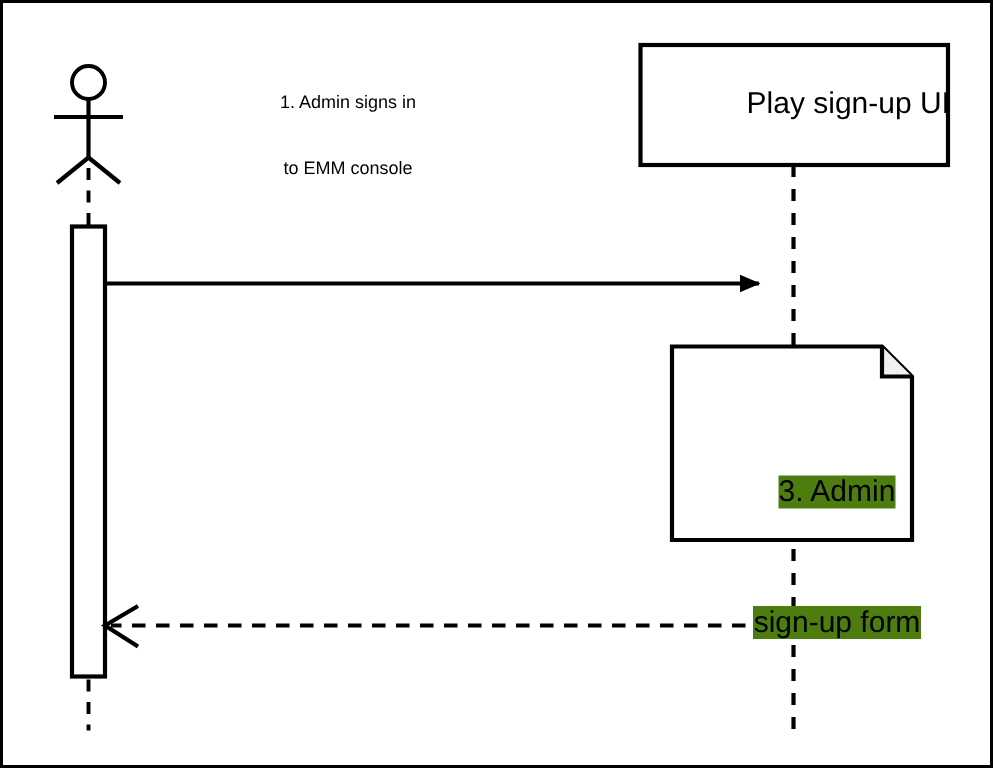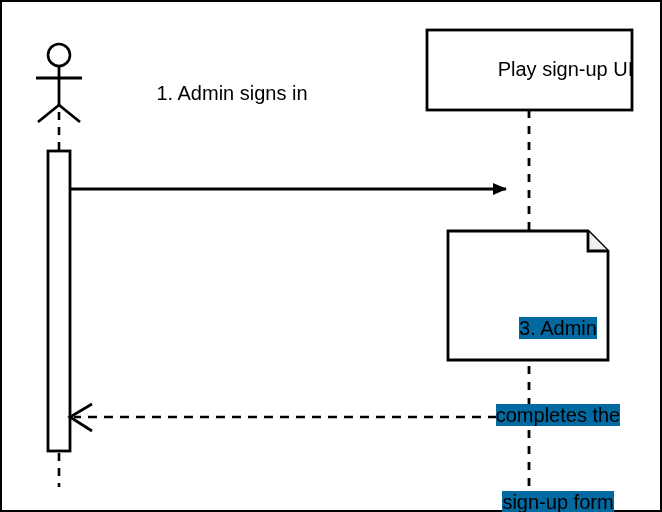--- a/index.html
+++ b/index.html
@@ -42,21 +42,21 @@
     color: #000000;
     white-space: pre;
     line-height: 1.22;
     padding-left: 36px;
   }
   .step1-label {
     left: 96px;
     top: 32px;
     width: 200px;
     text-align: center;
-    font-size: 20px;
+    font-size: 12px;
   }
   .play-label {
     left: 427px;
     top: 57px;
     width: 205px;
     text-align: center;
     font-size: 20px;
   }
   .step2-label {
     left: 100px;
@@ -67,21 +67,21 @@
   }
   .note-label {
     left: 448px;
     top: 256px;
     width: 148px;
     text-align: center;
     font-size: 20px;
     line-height: 1.45;
   }
   .note-label span {
-    background: #0369a1;
+    background: #4d7c0f;
   }
   .step4-label {
     left: 88px;
     top: 386px;
     width: 408px;
     text-align: left;
     font-size: 18px;
   }
 </style>
 </head>
@@ -122,25 +122,25 @@
       <path d="M448,231 L588,231 L608,251 L608,360 L448,360 Z" fill="#ffffff" stroke="#000000" stroke-width="2.8" stroke-linejoin="miter"></path>
       <path d="M588,231 L588,251 L608,251" fill="#f0f0f0" stroke="#000000" stroke-width="2.8" stroke-linejoin="miter"></path>
     </g>
 
     <line x1="529" y1="417" x2="74" y2="417" stroke="#000000" stroke-width="2.6" stroke-dasharray="9,7"></line>
     <path d="M92,404 L70,417 L92,431" fill="none" stroke="#000000" stroke-width="2.8" stroke-linecap="butt" stroke-linejoin="miter"></path>
   </svg>
 
   <div class="txt step1-label">
     <div>1. Admin signs in</div>
+    <div>to EMM console</div>
   </div>
 
   <div class="txt play-label">Play sign-up UI</div>
 
 
   <div class="txt note-label">
     <div><span>3. Admin</span></div>
-    <div><span>completes the</span></div>
     <div><span>sign-up form</span></div>
   </div>
 
 
 </div>
 
 </body></html>

